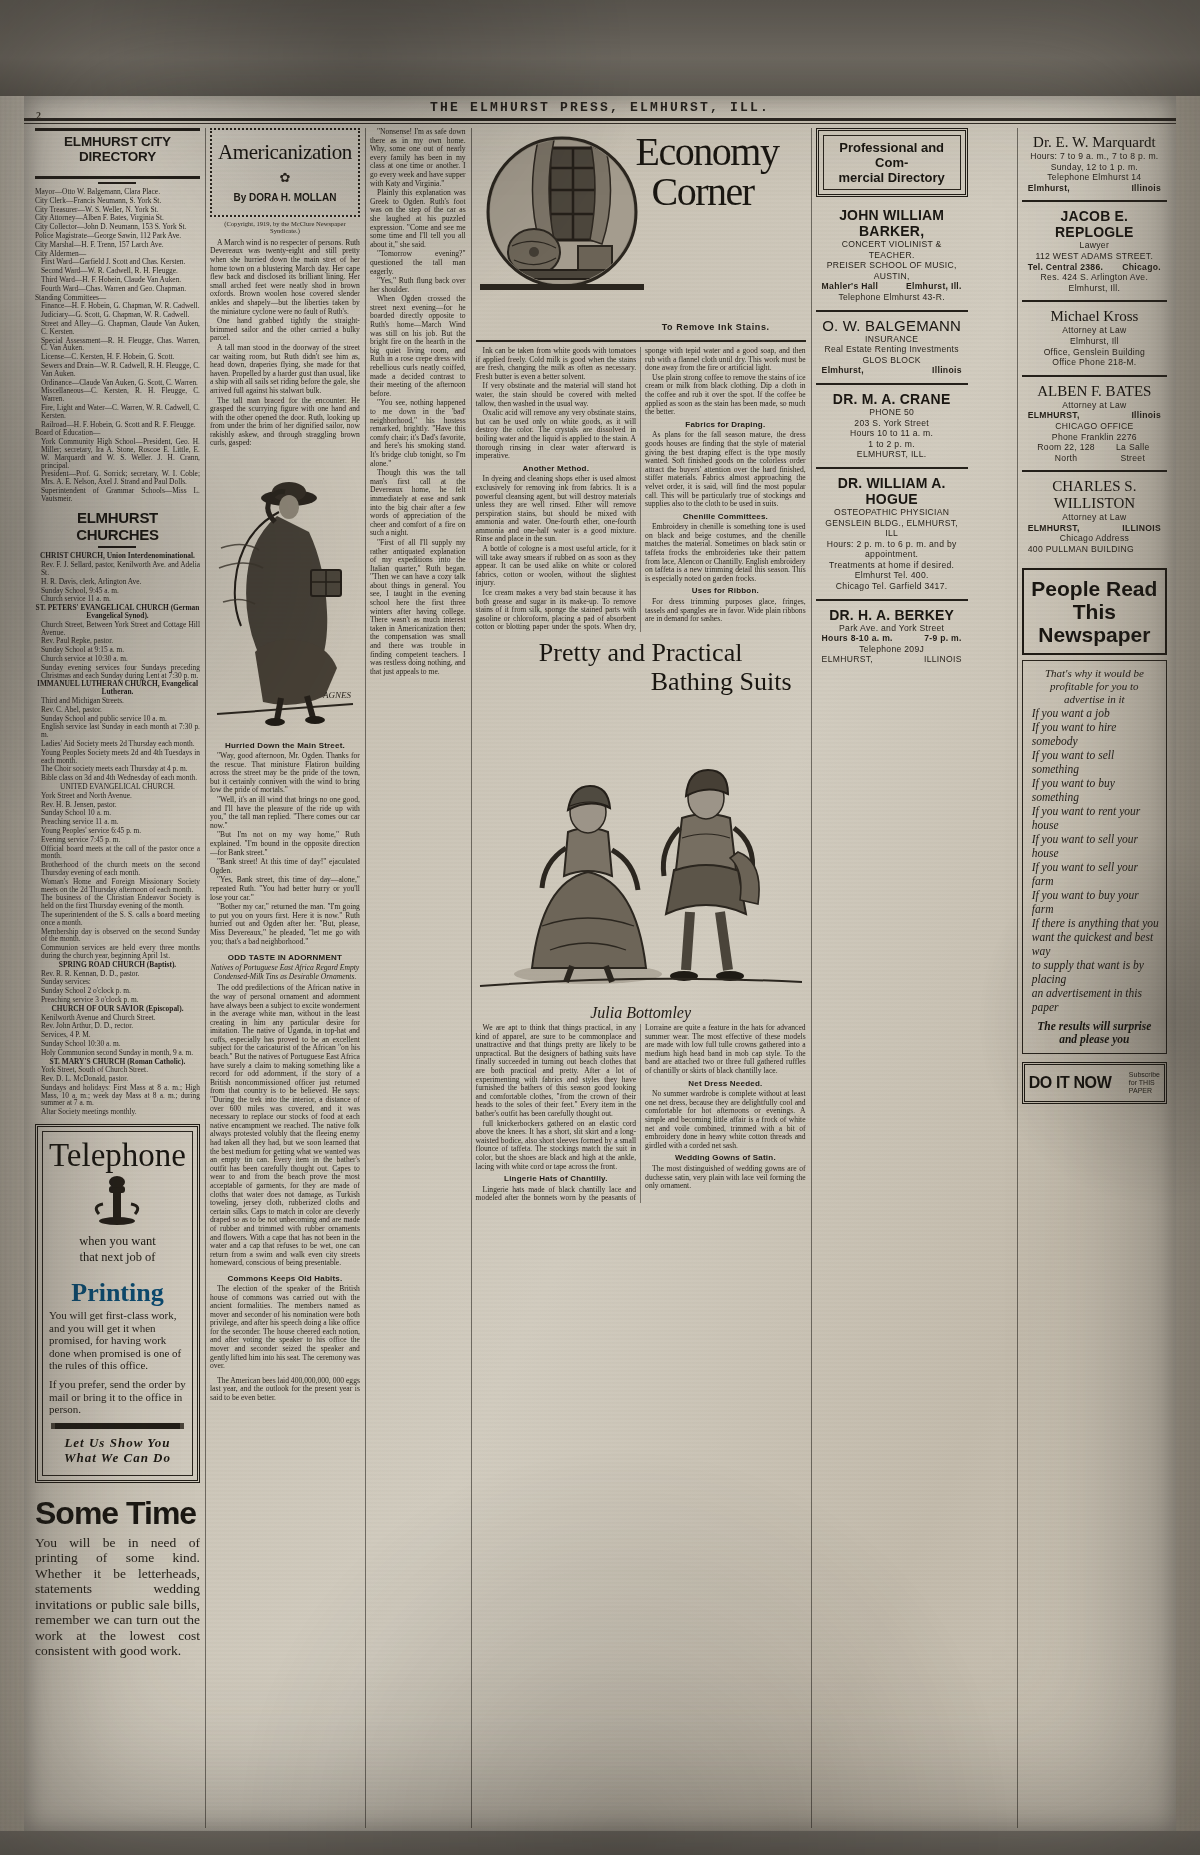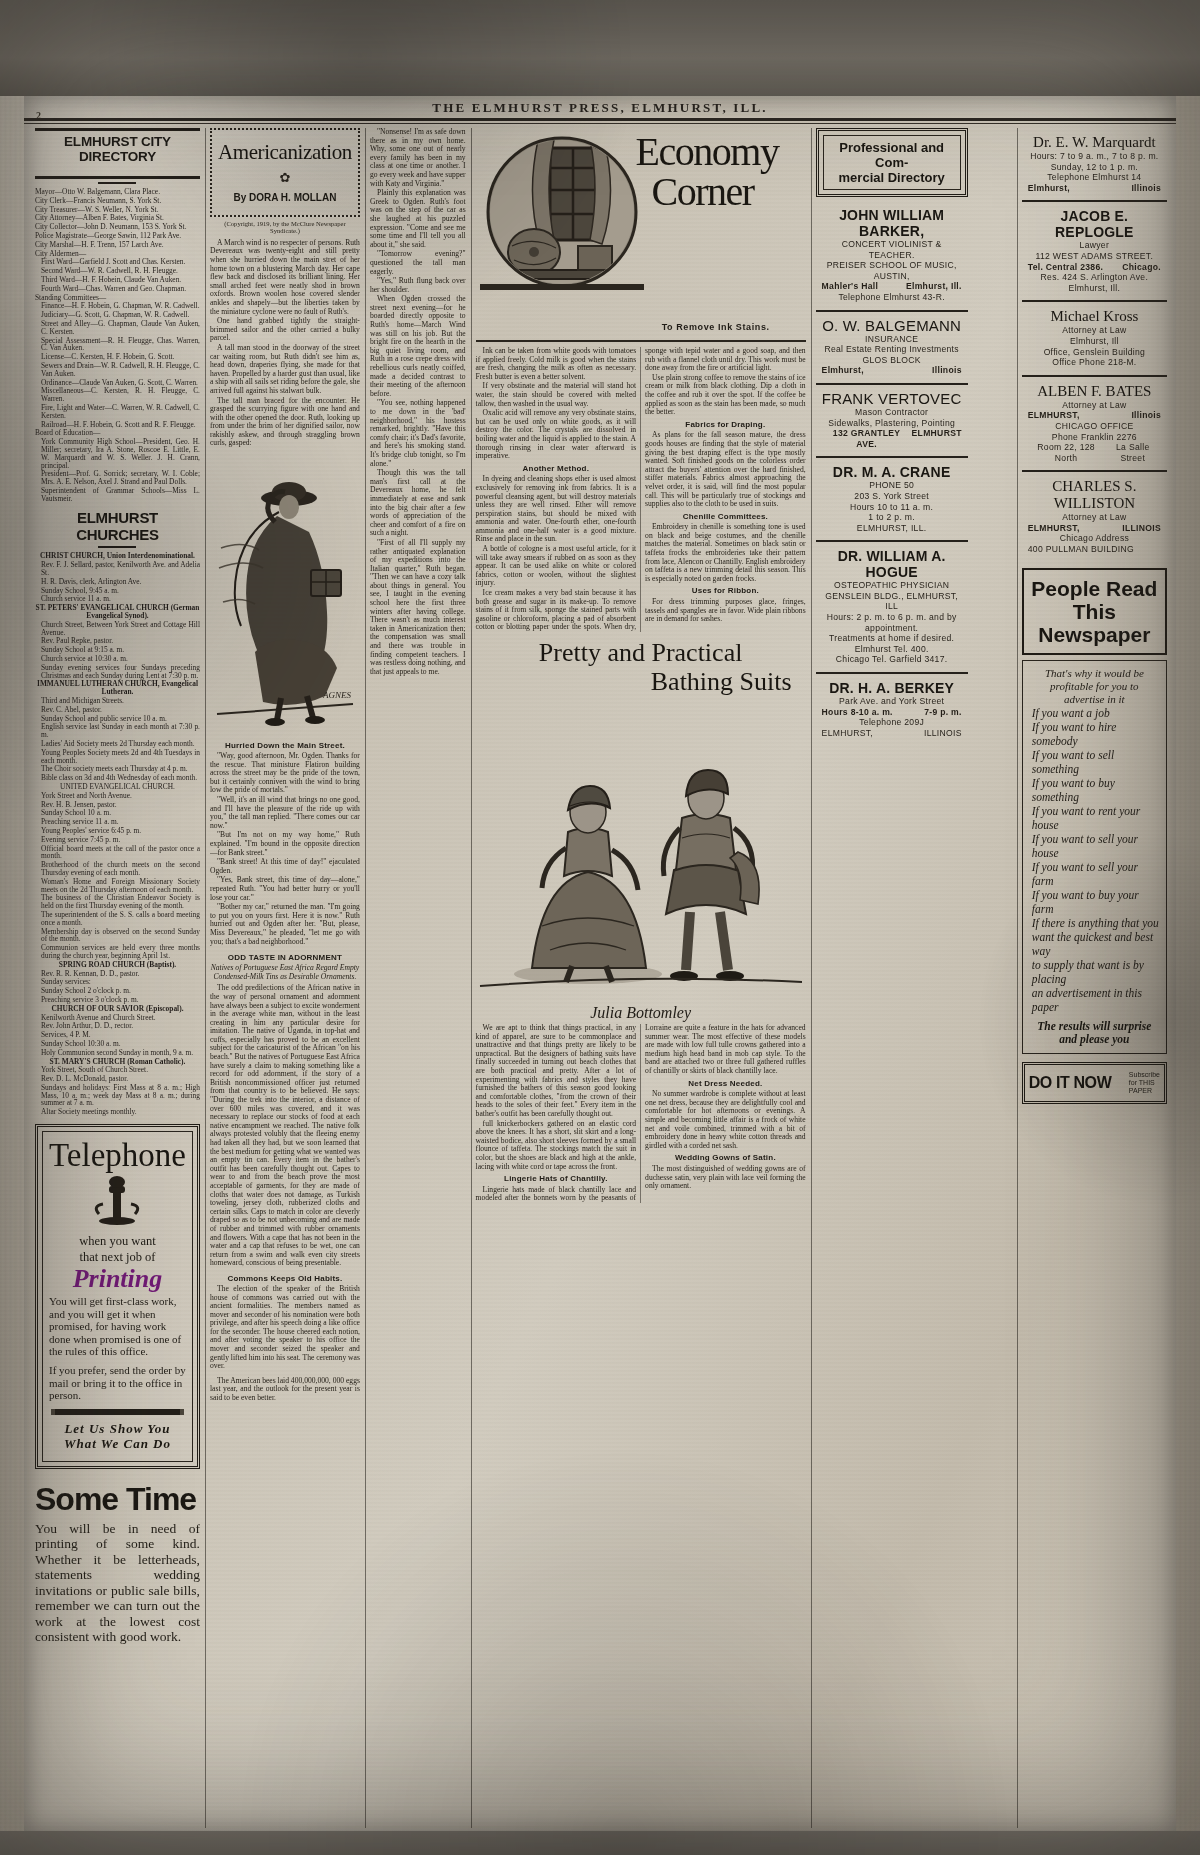--- a/index.html
+++ b/index.html
@@ -23,21 +23,21 @@
       radial-gradient(circle at 8% 30%, rgba(0,0,0,.18), rgba(0,0,0,0) 16%),
       radial-gradient(circle at 97% 55%, rgba(0,0,0,.2), rgba(0,0,0,0) 12%),
       radial-gradient(circle at 52% 99%, rgba(0,0,0,.16), rgba(0,0,0,0) 20%),
       radial-gradient(circle at 30% 3%, rgba(0,0,0,.22), rgba(0,0,0,0) 14%);
     mix-blend-mode:multiply;opacity:.85;}
   .vignette{position:absolute;inset:0;pointer-events:none;
     box-shadow:inset 0 0 140px 40px rgba(40,36,30,.45);}
 
   
   .masthead{position:absolute;left:24px;top:100px;width:1152px;text-align:center;
-     font-family:Liberation Serif, serif;font-size:13px;letter-spacing:2.2px;
+     font-family:Liberation Mono, monospace;font-size:13px;letter-spacing:2.2px;
      color:#26221d;font-weight:700;}
   .rule-top{position:absolute;left:24px;top:118px;width:1152px;height:3px;background:#2a2621;}
   .rule-top2{position:absolute;left:24px;top:123px;width:1152px;height:1px;background:#35312a;}
 
   .cols{position:absolute;left:30px;top:128px;width:1142px;height:1700px;display:flex;}
   .col{position:relative;padding:0 5px;}
   .c1{width:178px;}
   .c2{width:152px;}
   .c3{width:112px;}
   .c4{width:340px;}
@@ -69,21 +69,21 @@
   .amer-orn{font-size:13px;margin:5px 0 6px;color:#2a251e;}
   .amer-by{font-family:"Liberation Sans",sans-serif;font-weight:700;font-size:10px;color:#1d1a14;}
   .copyline{font-size:6.6px;text-align:center;margin:3px 0 4px;color:#2d281f;line-height:7.4px;}
 
   
   .tel-ad{border:3px double #201c16;margin-top:8px;padding:0;background:rgba(255,255,255,.06);}
   .tel-inner{border:1px solid #2a251e;margin:4px;padding:6px 6px 10px;text-align:center;}
   .tel-word{font-family:"Liberation Serif",serif;font-size:33px;line-height:34px;color:#1a1712;}
   .tel-icon{margin:2px auto 4px;}
   .tel-l1{font-size:12.5px;line-height:14px;color:#1d1a14;margin-top:2px;}
-  .tel-print{font-style:italic;font-weight:700;font-size:26px;line-height:27px;color:#701a75;margin:1px 0 3px;}
+  .tel-print{font-weight:700;font-size:26px;line-height:27px;color:#0c4a6e;margin:15px 0 3px;}
   .tel-body{font-size:11px;line-height:12.6px;color:#211d17;text-align:left;}
   .tel-bar{height:6px;background:#221e18;margin:7px 2px 6px;border-left:4px solid #4a443a;border-right:4px solid #4a443a;}
   .tel-show{font-style:italic;font-weight:700;font-size:13px;line-height:15px;letter-spacing:1px;color:#1b1812;}
 
   .sometime{font-family:"Liberation Sans",sans-serif;font-weight:700;font-size:32px;
      letter-spacing:-1px;color:#1b1813;margin:12px 0 3px;}
   .sometime-body{font-size:13.5px;line-height:15.5px;color:#221e17;text-align:justify;}
 
   
   .econ-wrap{position:relative;height:212px;border-bottom:2px solid #2a251e;margin-bottom:5px;}
@@ -497,29 +497,20 @@
             <div class="n thin">O. W. BALGEMANN</div>
             <div class="r">INSURANCE</div>
             <div class="r">Real Estate   Renting   Investments</div>
             <div class="r">GLOS BLOCK</div>
             <div class="spread r b">
               <span>Elmhurst,</span>
               <span>Illinois</span>
             </div>
           </div>
           <div class="ad">
-            <div class="n thin">FRANK VERTOVEC</div>
-            <div class="r">Mason Contractor</div>
-            <div class="r">Sidewalks, Plastering, Pointing</div>
-            <div class="spread r b">
-              <span>132 GRANTLEY AVE.</span>
-              <span>ELMHURST</span>
-            </div>
-          </div>
-          <div class="ad">
             <div class="n">DR. M. A. CRANE</div>
             <div class="r">PHONE 50</div>
             <div class="r">203 S. York Street</div>
             <div class="r">Hours 10 to 11 a. m.</div>
             <div class="r">1 to 2 p. m.</div>
             <div class="r">ELMHURST, ILL.</div>
           </div>
           <div class="ad">
             <div class="n">DR. WILLIAM A. HOGUE</div>
             <div class="r">OSTEOPATHIC PHYSICIAN</div>

